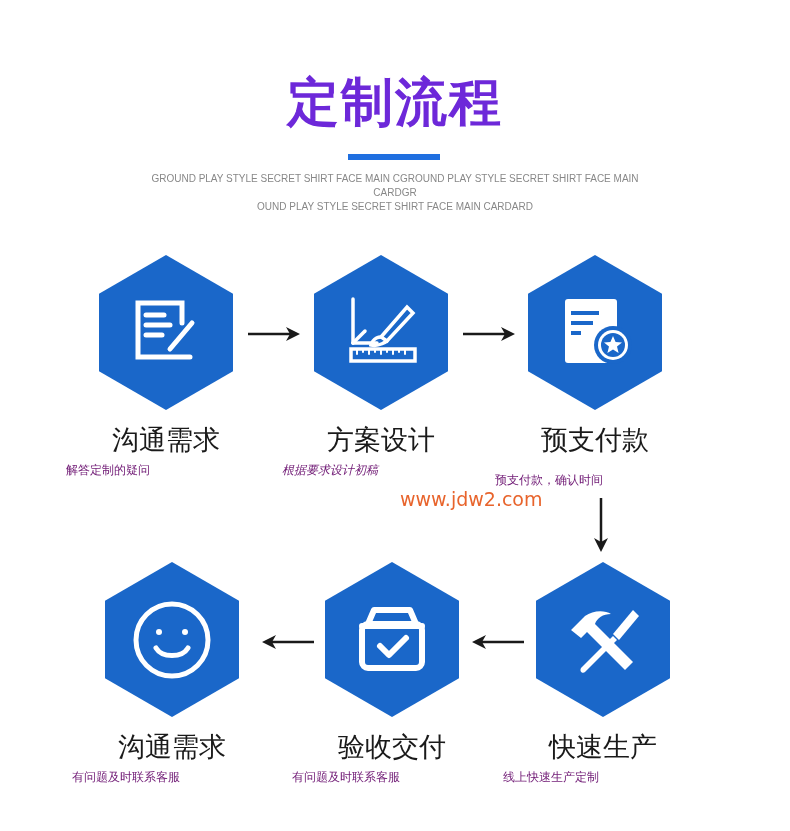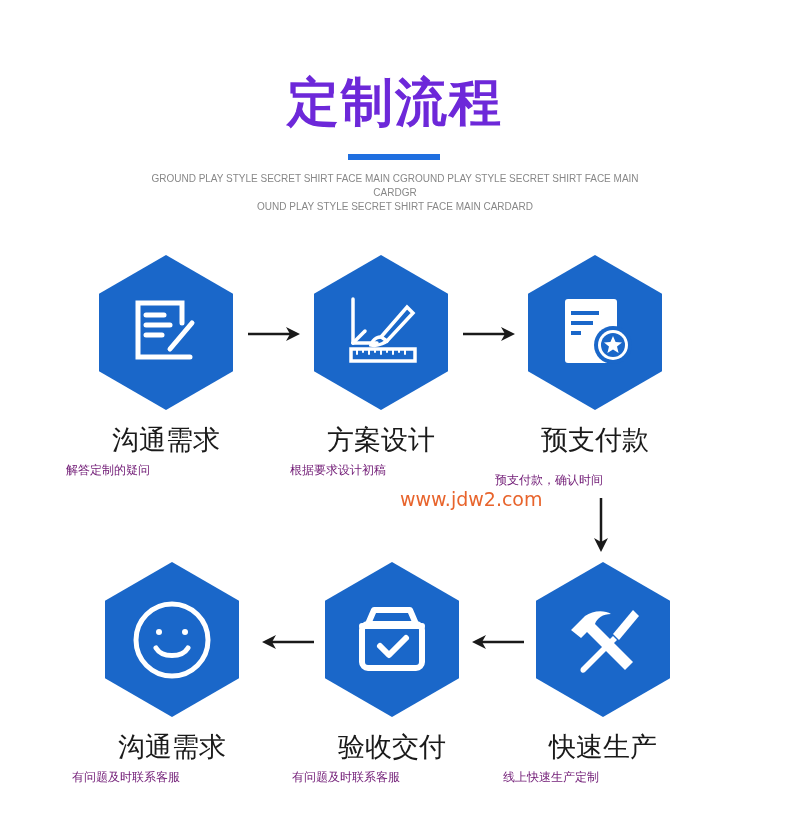--- a/index.html
+++ b/index.html
@@ -46,21 +46,21 @@
     <line x1="12" y1="6" x2="12" y2="50"></line>
     <line x1="12" y1="50" x2="36" y2="50"></line>
     <line x1="12" y1="50" x2="24" y2="38"></line>
     <path d="M40 44 L66 14 L72 20 L46 48 Z"></path>
     <path d="M40 44 C32 44 30 52 30 52 C38 54 46 48 46 48"></path>
     <rect x="10" y="56" width="64" height="12"></rect>
     <path d="M16 56v5 M22 56v3 M28 56v5 M34 56v3 M40 56v5 M46 56v3 M52 56v5 M58 56v3 M64 56v5" stroke-width="2"></path>
   </svg>
 </div>
 <div class="step-title" style="left:281px;top:423px;">方案设计</div>
-<div class="step-desc" style="left:290px;top:460px;">根据要求设计初稿</div>
+<div class="step-desc" style="left:282px;top:460px;font-style:italic;">根据要求设计初稿</div>
 
 <svg class="arrow" style="left:463px;top:327px;" width="52" height="14" viewBox="0 0 52 14">
   <line x1="0" y1="7" x2="42" y2="7" stroke="#1a1a1a" stroke-width="2.5"></line>
   <polygon points="52,7 38,0 42,7 38,14" fill="#1a1a1a"></polygon>
 </svg>
 
 <div class="hex" style="left:528px;top:255px;background:#1a67c9;">
   <svg viewBox="0 0 80 80">
     <rect x="10" y="6" width="52" height="64" rx="3" fill="#fff"></rect>
     <rect x="16" y="18" width="28" height="4" fill="#1a67c9"></rect>

